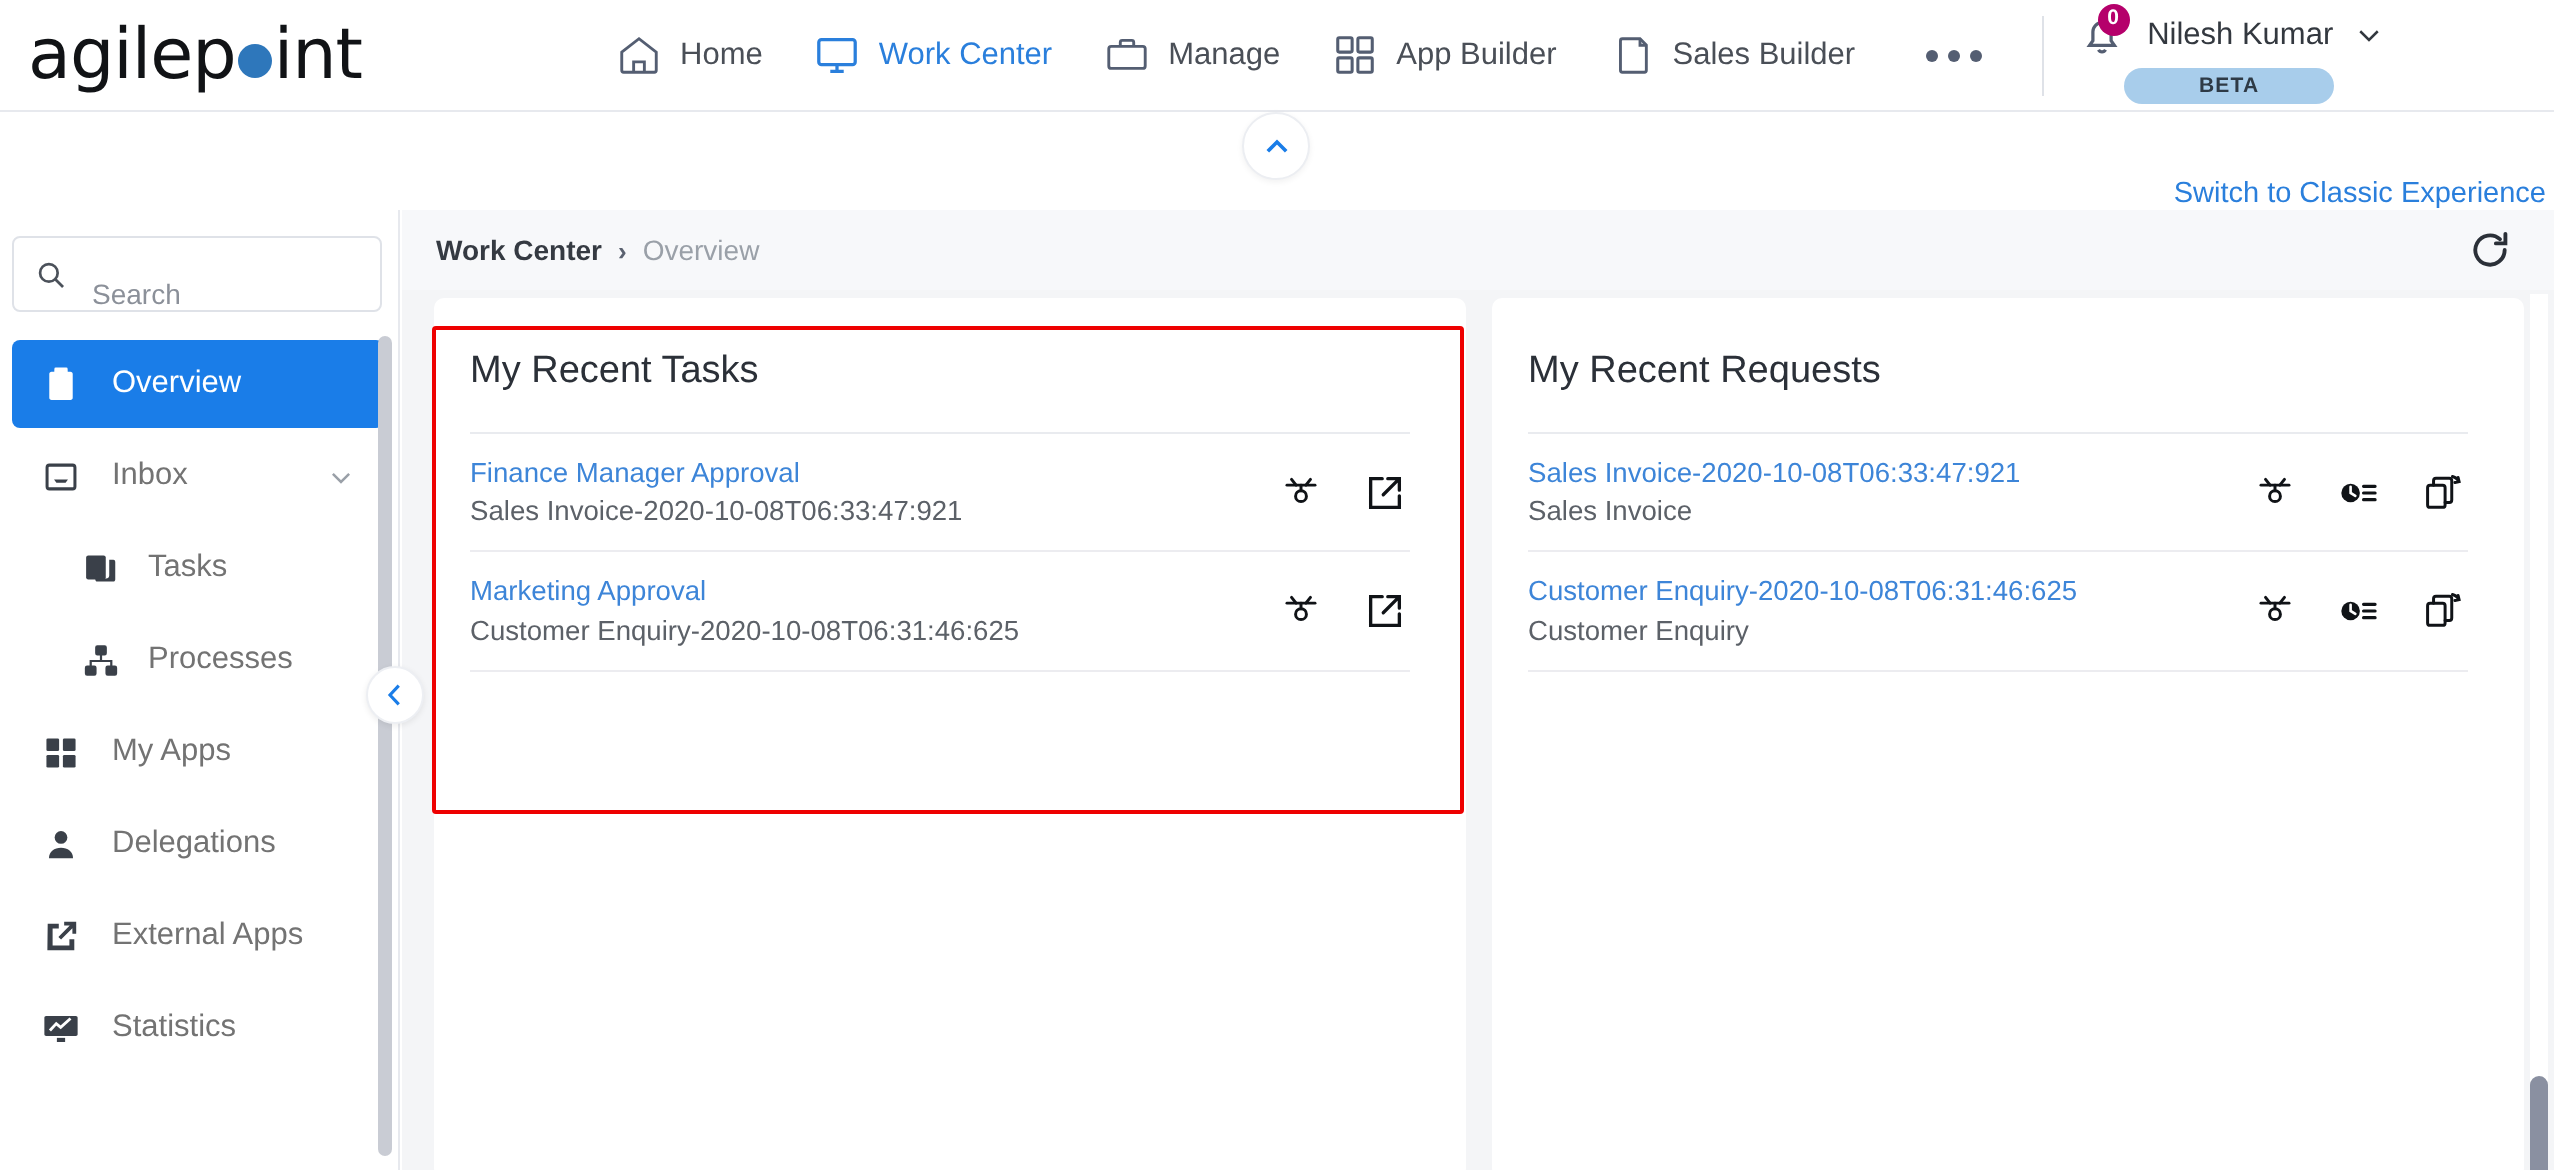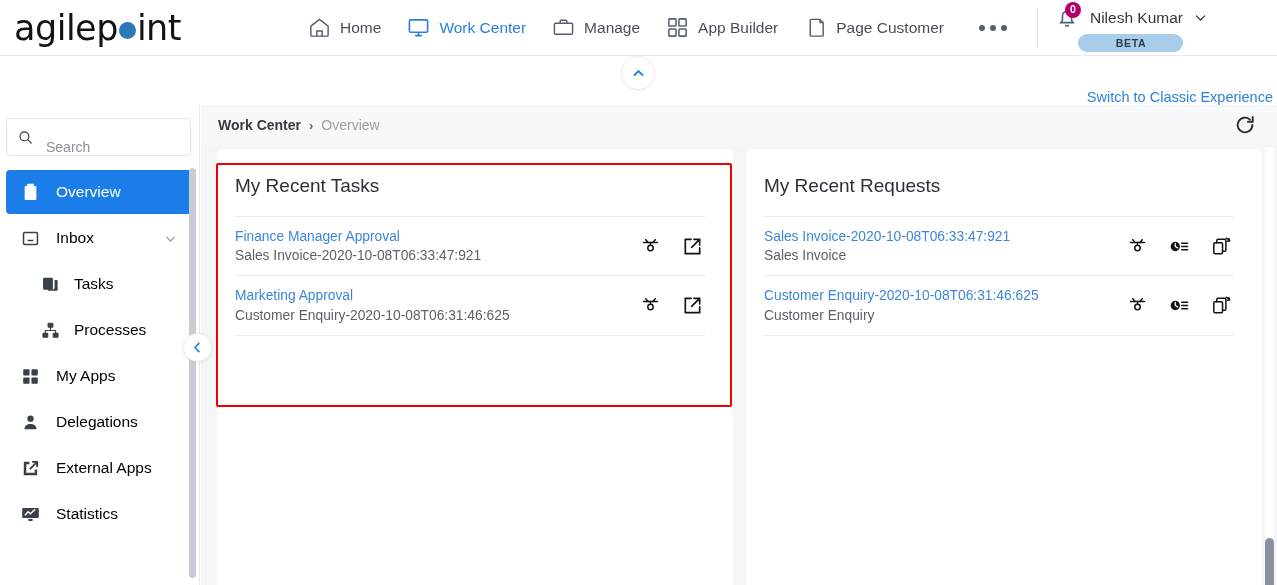--- a/index.html
+++ b/index.html
@@ -93,21 +93,21 @@
   .search-box input {
     border: none; outline: none; font-size: 14px; color: #6b7280;
     font-family: "Liberation Sans", sans-serif; width: 110px; background: transparent; margin-top: 20px;
   }
   .search-box input::placeholder { color: #8b9099; }
 
   .menu { padding-top: 3px; }
   .menu-item {
     display: flex; align-items: center; height: 44px;
     margin: 2px 7px 2px 6px; padding-left: 14px; border-radius: 4px;
-    cursor: pointer; color: #000000; font-size: 15.5px; gap: 16px;
+    cursor: pointer; color: #737373; font-size: 15.5px; gap: 16px;
   }
   .menu-item.active { background: #1a7de8; color: #ffffff; }
   .menu-item.sub { padding-left: 34px; gap: 14px; }
   .menu-item .mi-ico { display: flex; align-items: center; justify-content: center; width: 20px; }
   .menu-item .caret { margin-left: auto; margin-right: 14px; display: flex; }
 
   .sb-scrollbar {
     position: absolute; left: 189px; top: 168px; width: 7px; height: 410px;
     background: #c9ccd4; border-radius: 4px;
   }
@@ -230,21 +230,21 @@
         <span>App Builder</span>
       </div>
 
       <div class="nav-item">
         <span class="ico">
           <svg width="23" height="23" viewBox="0 0 24 24" fill="none" stroke="#545e72" stroke-width="1.5">
             <path d="M7.5 3.5h9.2l3.3 3.3V20a1 1 0 0 1-1 1H7.5a1 1 0 0 1-1-1V4.5a1 1 0 0 1 1-1z"></path>
             <path d="M16.7 3.5v3.4h3.3"></path>
           </svg>
         </span>
-        <span>Page Customer</span>
+        <span>Sales Builder</span>
       </div>
 
       <div class="nav-dots">
         <i></i>
         <i></i>
         <i></i>
       </div>
     </div>
 
     <div class="nav-divider"></div>

